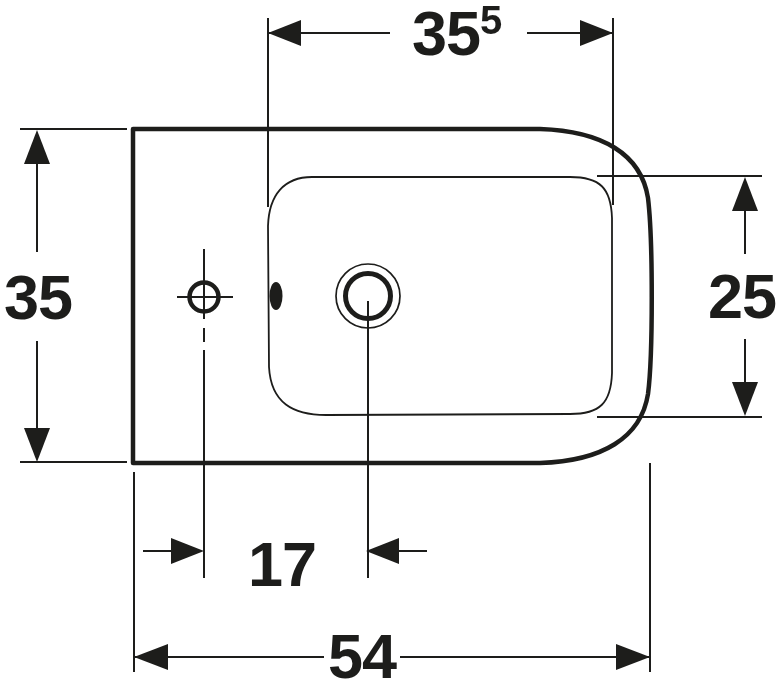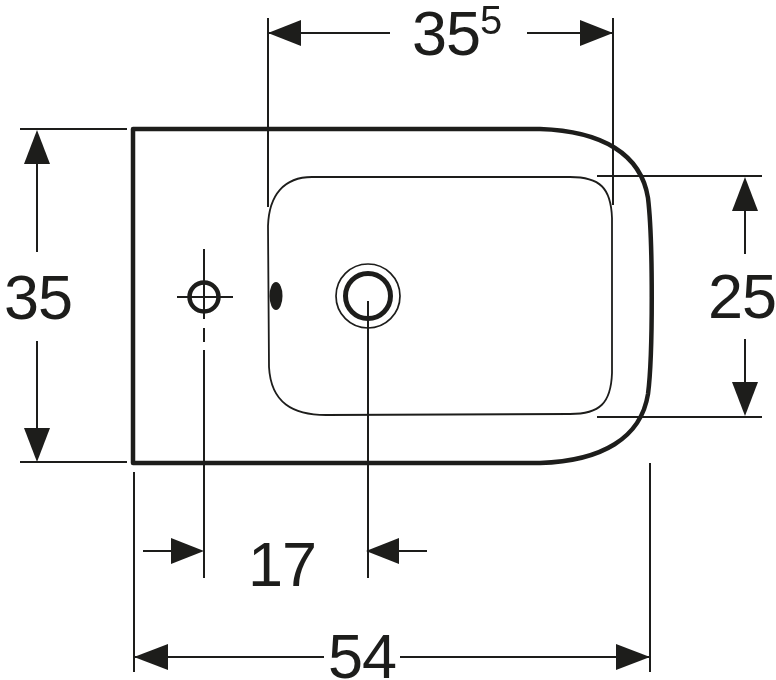--- a/index.html
+++ b/index.html
@@ -2,20 +2,21 @@
 <html style="--ink: #1d1d1b; --bg: #ffffff;"><head>
 <meta charset="utf-8">
 <style>
   :root { --ink: #1d1d1b; --bg: #ffffff; }
   html, body { margin: 0; padding: 0; background: var(--bg); }
   .stage {
     position: relative;
     width: 776px; height: 680px;
     background: var(--bg);
     overflow: hidden;
+    font-weight: bold;
   }
   svg { display: block; }
   .ln  { stroke: var(--ink); fill: none; stroke-linecap: butt; }
   .w-body  { stroke-width: 4.5px; stroke-linejoin: round; }
   .w-basin { stroke-width: 1.8px; }
   .w-ring  { stroke-width: 5px; }
   .w-tap   { stroke-width: 4.5px; }
   .w-thin  { stroke-width: 1.7px; }
   .w-dim   { stroke-width: 2px; }
   .fl  { fill: var(--ink); stroke: none; }

